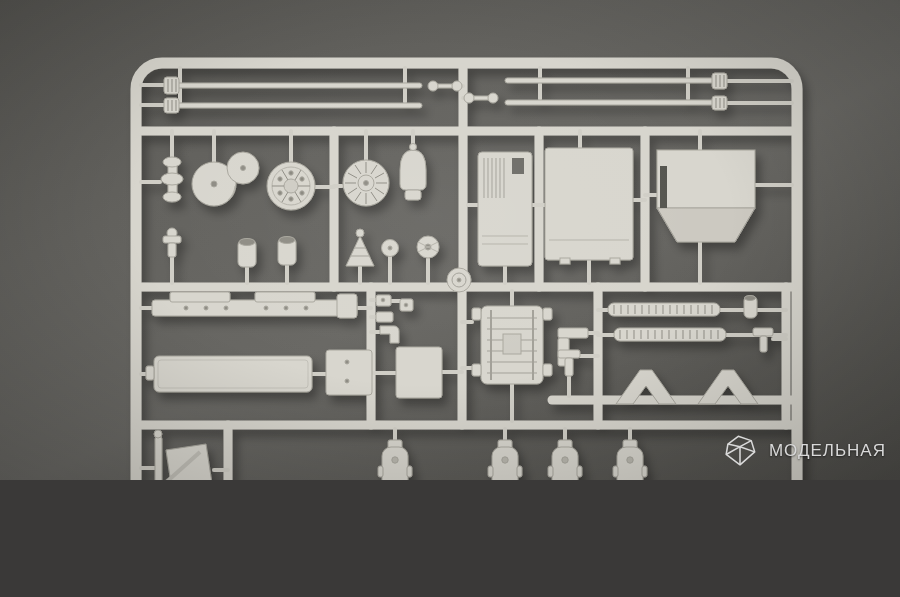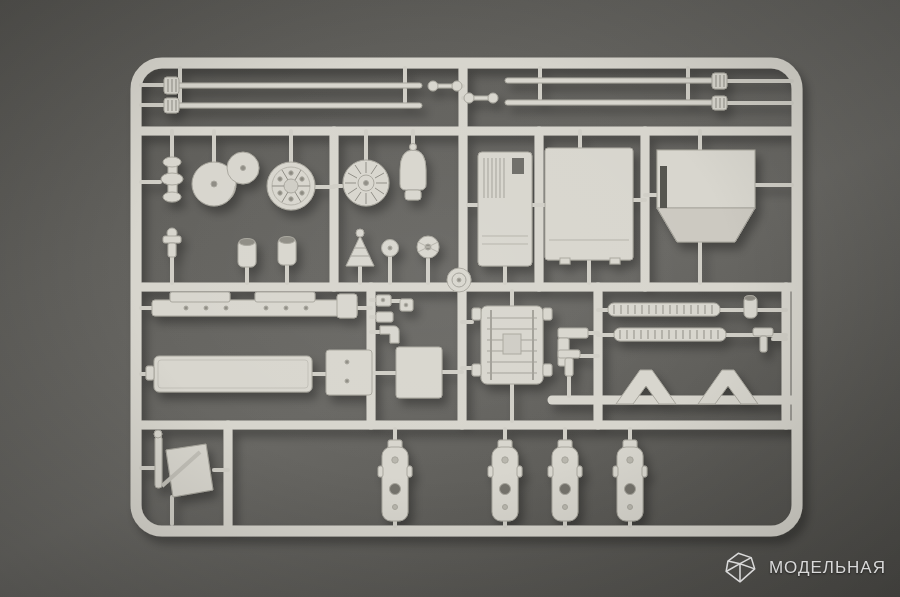--- a/index.html
+++ b/index.html
@@ -1,17 +1,17 @@
 <!DOCTYPE html>
 <html><head>
 <meta charset="utf-8">
 <style>
   html,body{margin:0;padding:0;background:#3a3938;}
   .photo{
-    position:relative;width:900px;height:597px;overflow:hidden;
+    position:relative;width:900px;height:480px;overflow:hidden;
     background:linear-gradient(155deg,#585753 0%,#63625e 30%,#696864 55%,#5a5955 80%,#504f4b 100%);
     font-family:"Liberation Sans",sans-serif;
   }
   .vignette{
     position:absolute;inset:0;pointer-events:none;
     background:radial-gradient(ellipse at 48% 45%, rgba(255,255,255,0.05) 0%, rgba(0,0,0,0) 45%, rgba(0,0,0,0.22) 100%);
   }
   .sprue-svg{position:absolute;left:0;top:0;}
   .watermark{
     position:absolute;right:14px;bottom:10px;

